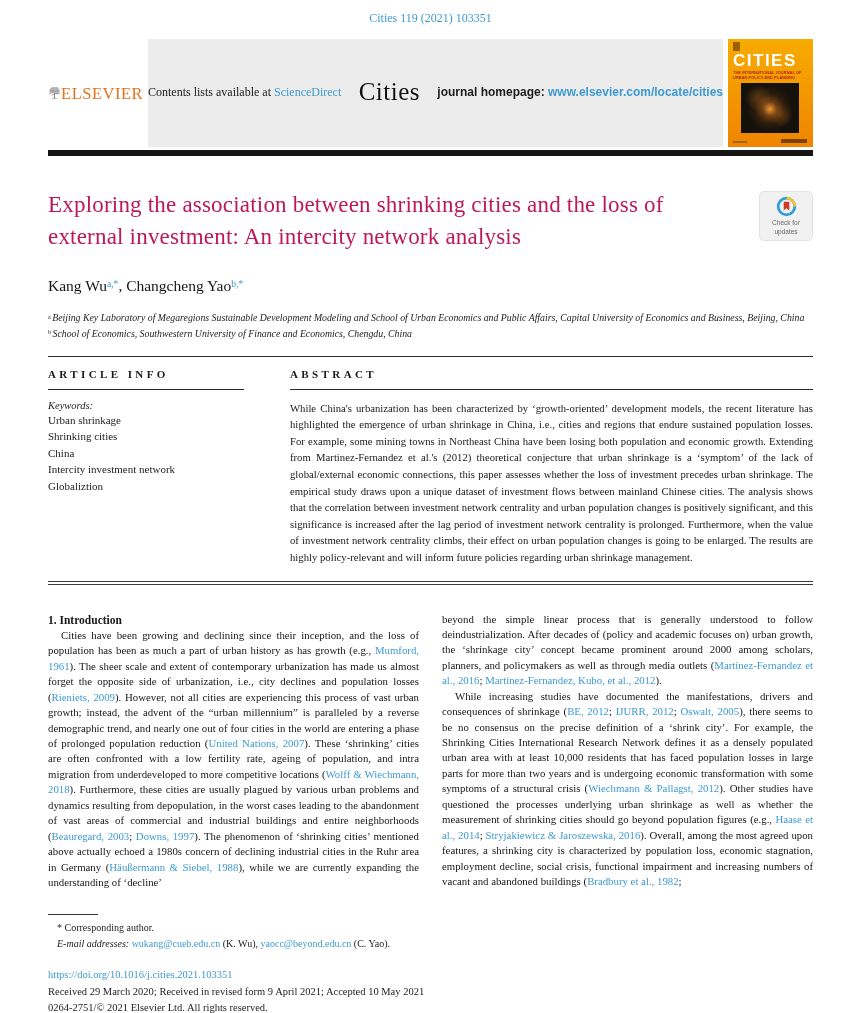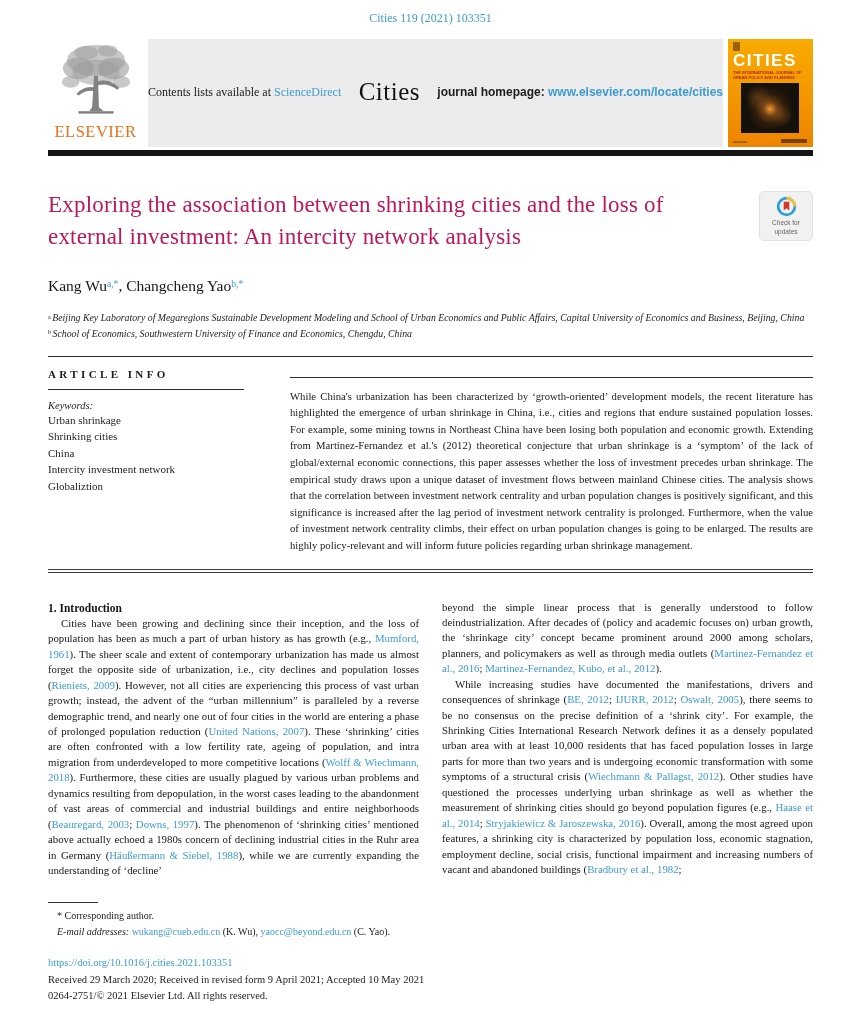--- a/index.html
+++ b/index.html
@@ -10,21 +10,21 @@
   }
   .lnk { color: #3d9ad1; }
   .sup { font-size: 62%; position: relative; top: -0.45em; }
   .bi  { font-weight: normal; font-style: italic; }
 
   
   .top-ref { text-align: center; padding-top: 7px; font-size: 12px; color:#3d9ad1; }
 
   
   .masthead { display: flex; margin-top: 13px; height: 108px; }
-  .logo-col { width: 95px; display: flex; flex-direction: column; align-items: center; }
+  .logo-col { width: 95px; display: flex; flex-direction: row; align-items: center; }
   .tree { width: 78px; height: 82px; }
   .elsevier-word { font-size: 16.5px; color: #e8721c; letter-spacing: 0.5px; margin-top: 1px; font-family:"Liberation Serif",serif; }
   .center-box { flex: 1; background: #ececec; margin: 0 5px; display: flex; flex-direction: row;
                 align-items: center; justify-content: space-between; padding: 9px 0 11px; }
   .contents-line { font-size: 12px; }
   .journal-name { font-size: 25px; letter-spacing: 0.5px; color:#111; }
   .homepage-line { font-size: 12px; font-family: "Liberation Sans", sans-serif; font-weight: bold; }
   .homepage-line .lnk { font-weight: bold; }
 
   
@@ -160,20 +160,21 @@
       <div class="kw-label">Keywords:</div>
       <div class="kw-list">
           <div>Urban shrinkage</div>
           <div>Shrinking cities</div>
           <div>China</div>
           <div>Intercity investment network</div>
           <div>Globaliztion</div>
         </div>
     </div>
     <div class="abs-col">
+      <div class="col-heading">ABSTRACT</div>
       <hr class="heading-rule">
       <div class="abstract-text">While China's urbanization has been characterized by ‘growth-oriented’ development models, the recent literature has highlighted the emergence of urban shrinkage in China, i.e., cities and regions that endure sustained population losses. For example, some mining towns in Northeast China have been losing both population and economic growth. Extending from Martinez-Fernandez et al.'s (2012) theoretical conjecture that urban shrinkage is a ‘symptom’ of the lack of global/external economic connections, this paper assesses whether the loss of investment precedes urban shrinkage. The empirical study draws upon a unique dataset of investment flows between mainland Chinese cities. The analysis shows that the correlation between investment network centrality and urban population changes is positively significant, and this significance is increased after the lag period of investment network centrality is prolonged. Furthermore, when the value of investment network centrality climbs, their effect on urban population changes is going to be enlarged. The results are highly policy-relevant and will inform future policies regarding urban shrinkage management.</div>
     </div>
   </div>
 
   <div class="thick-rule"></div>
 
   <div class="body-cols">
     <div class="bcol">
       <p class="section-heading">1. Introduction</p>

